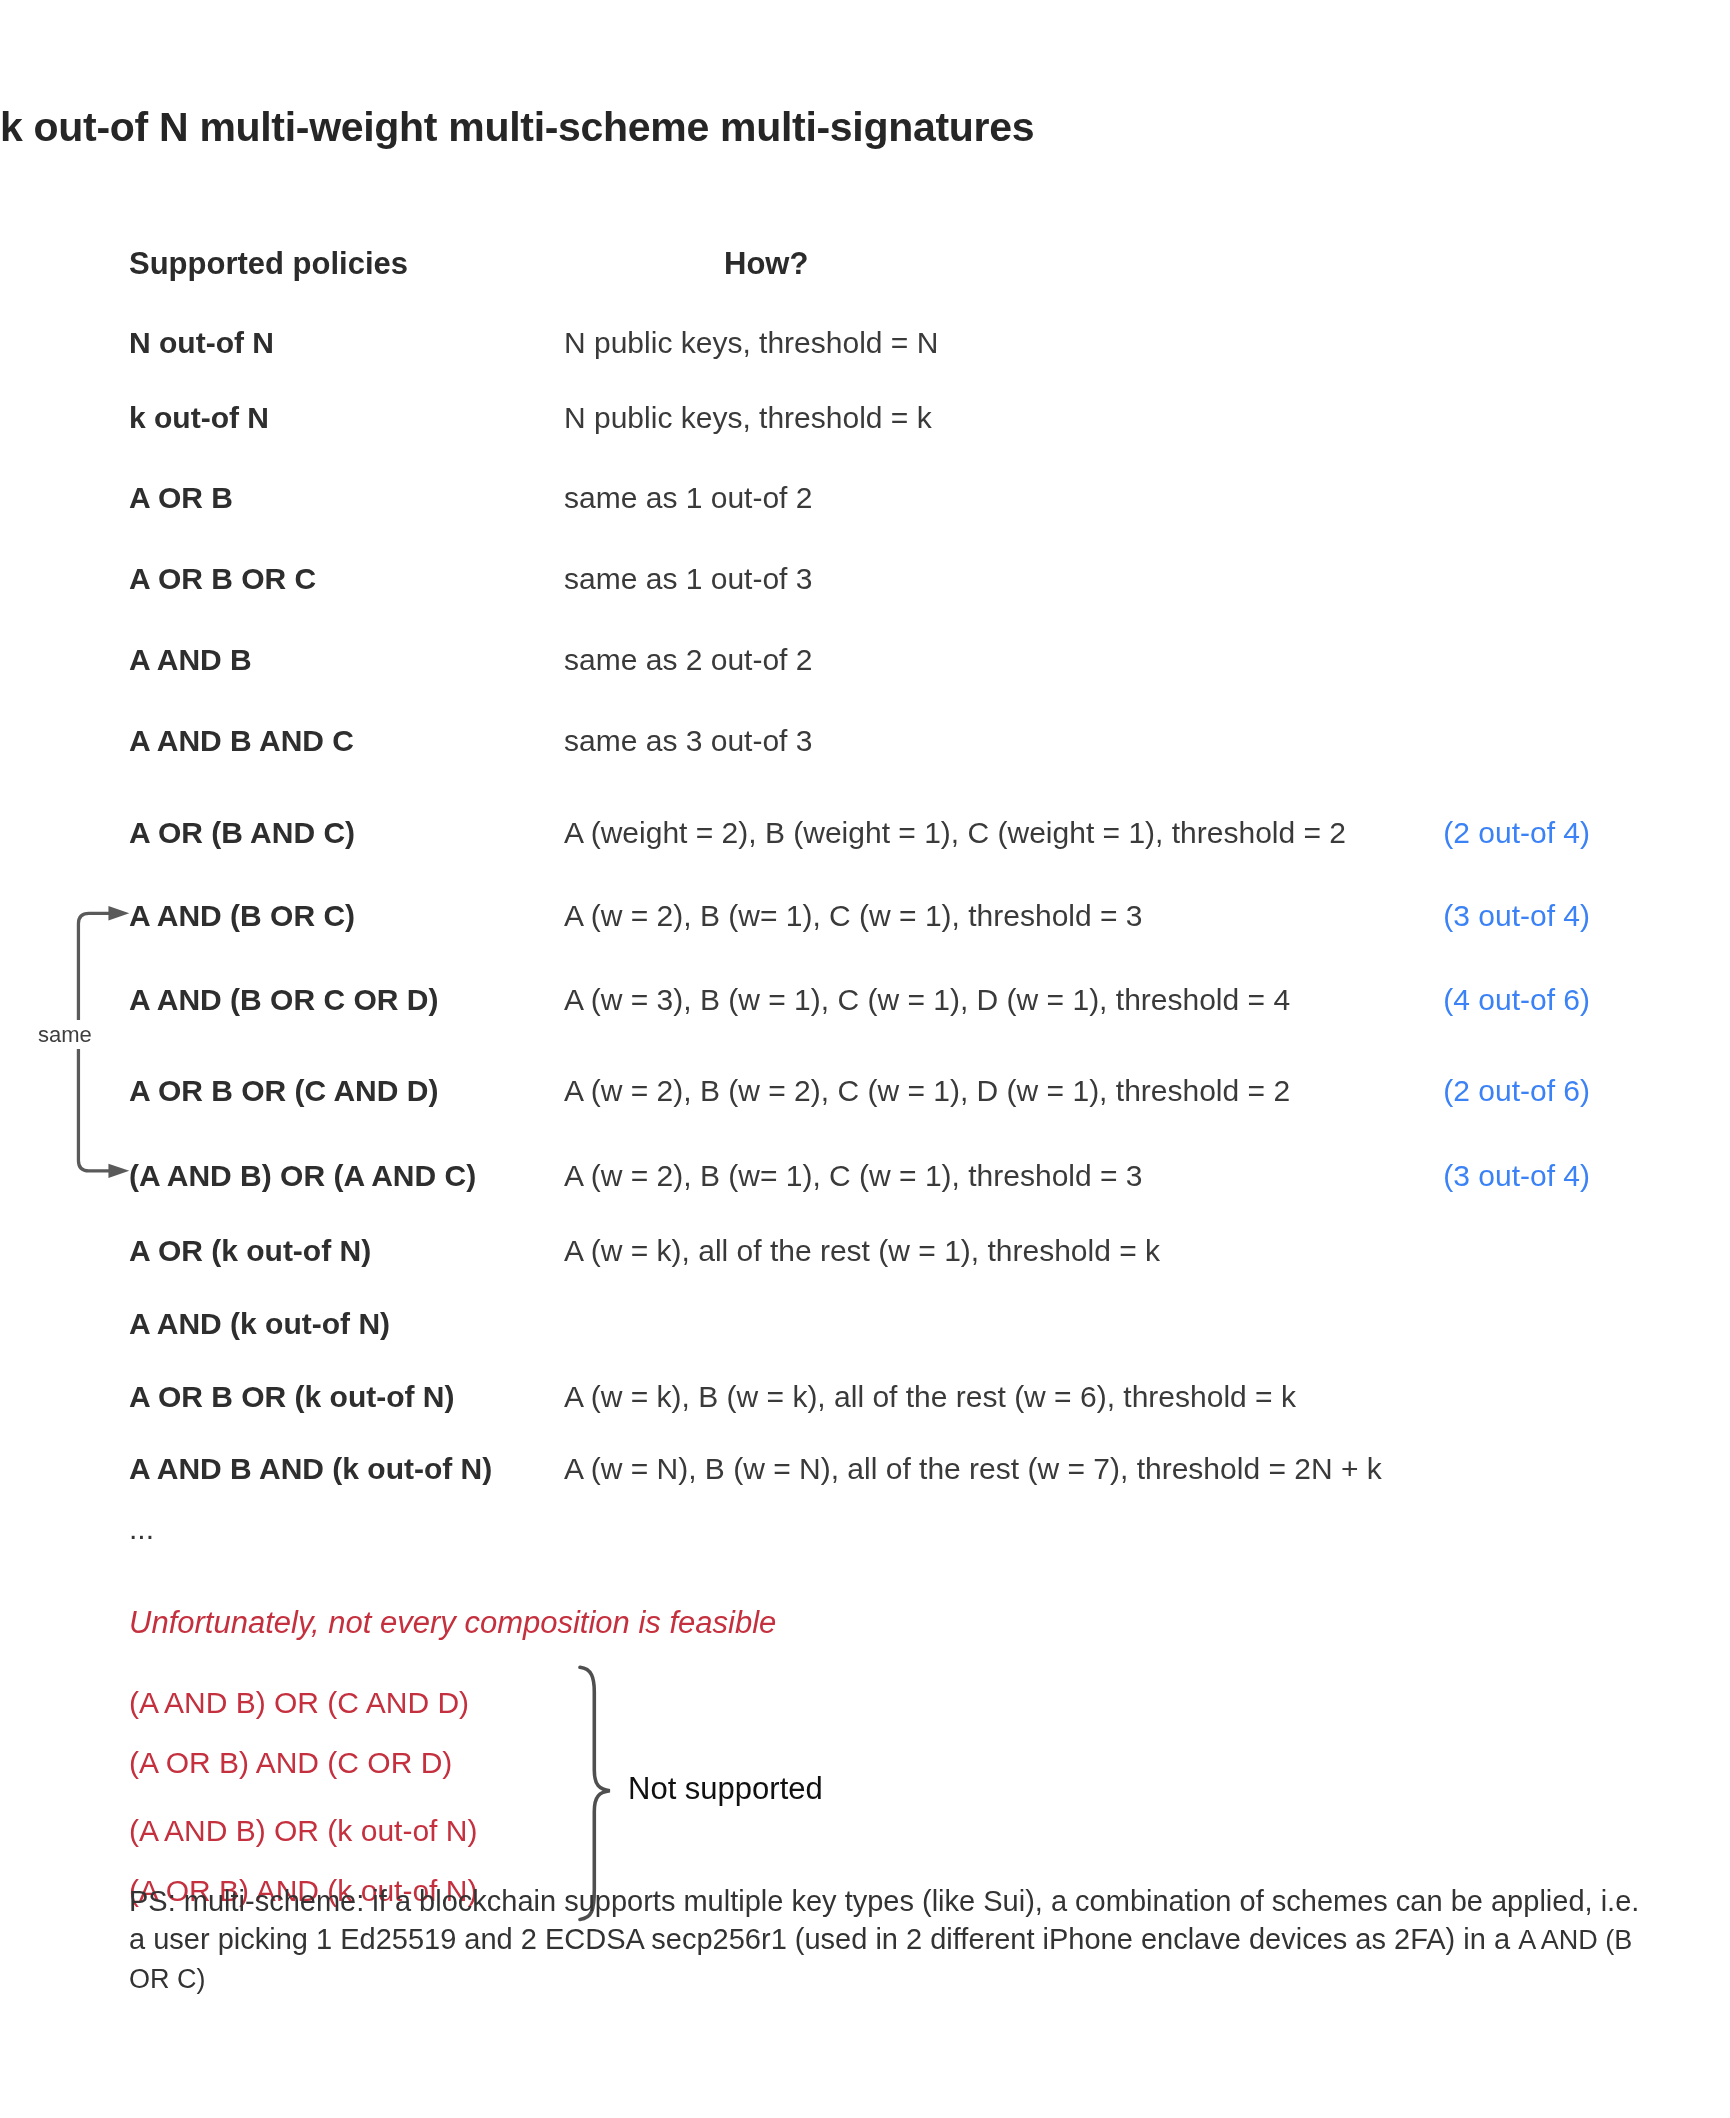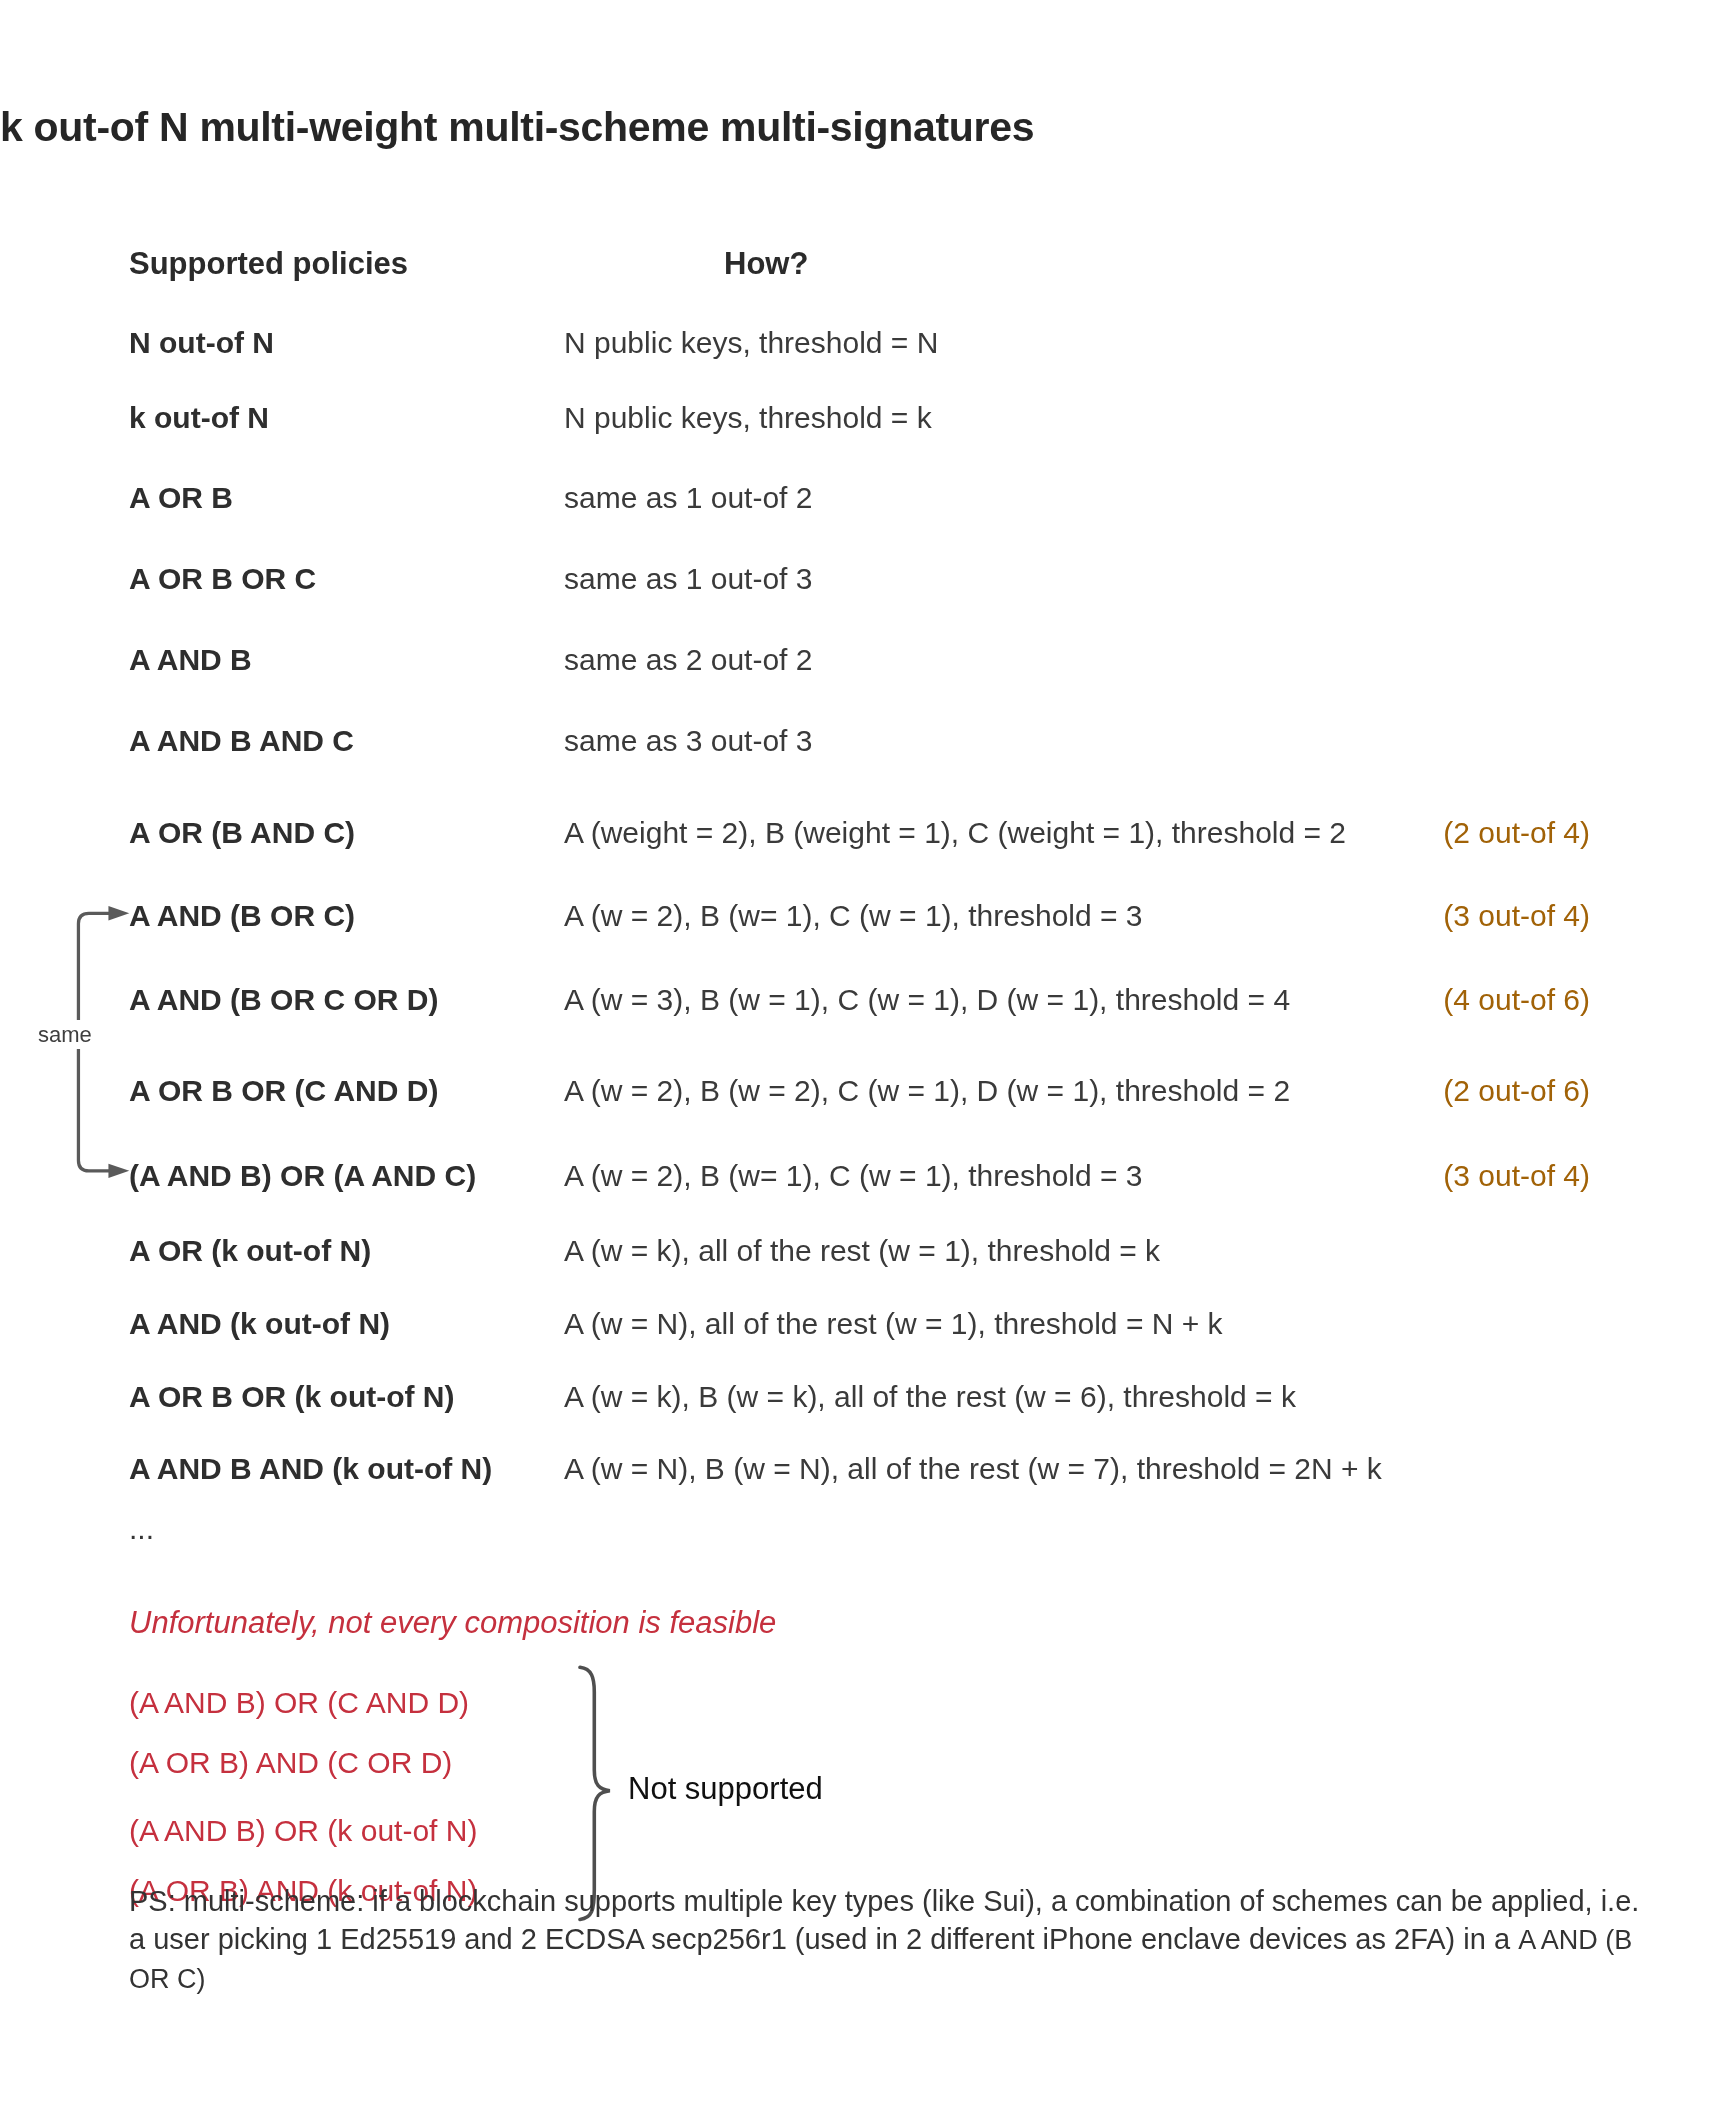--- a/index.html
+++ b/index.html
@@ -12,21 +12,21 @@
     left:0;top:104px;width:1730px;
     font-size:41px;font-weight:700;color:#262626;letter-spacing:-0.3px;
   }
   .col-header{font-size:31px;font-weight:700;color:#2b2b2b;top:246px;}
   #policy-header{left:129px;}
   #how-header{left:724px;}
   .row{position:absolute;left:0;width:1666px;height:37px;line-height:37px;font-size:30px;}
   .row .policy{position:absolute;left:129px;font-weight:700;color:#2e2e2e;white-space:nowrap;}
   .row.plain .policy{font-weight:400;color:#343434;}
   .row .how{position:absolute;left:564px;color:#3a3a3a;white-space:nowrap;}
-  .row .note{position:absolute;right:76px;color:#a16207;white-space:nowrap;}
+  .row .note{position:absolute;right:76px;color:#3b82f6;white-space:nowrap;}
   #same-label{
     left:38px;top:1020px;width:76px;text-align:left;background:#ffffff;
     font-size:22px;color:#3f3f3f;line-height:29px;
   }
   #infeasible-heading{left:129px;top:1605px;font-size:31px;color:#c5303e;white-space:nowrap;font-style:italic;}
   .red-item{position:absolute;left:129px;font-size:30px;line-height:37px;color:#c5303e;white-space:nowrap;}
   #red-item-0{top:1684px;}
   #red-item-1{top:1744px;}
   #red-item-2{top:1812px;}
   #red-item-3{top:1872px;}
@@ -103,21 +103,20 @@
     <span class="how">A (w = 2), B (w= 1), C (w = 1), threshold = 3</span>
     <span class="note">(3 out-of 4)</span>
   </div>
   <div class="row" style="top:1232px">
     <span class="policy">A OR (k out-of N)</span>
     <span class="how">A (w = k), all of the rest (w = 1), threshold = k</span>
     <span class="note"></span>
   </div>
   <div class="row" style="top:1305px">
     <span class="policy">A AND (k out-of N)</span>
-    <span class="how">A (w = N), all of the rest (w = 1), threshold = N + k</span>
     <span class="note"></span>
   </div>
   <div class="row" style="top:1378px">
     <span class="policy">A OR B OR (k out-of N)</span>
     <span class="how">A (w = k), B (w = k), all of the rest (w = 6), threshold = k</span>
     <span class="note"></span>
   </div>
   <div class="row" style="top:1450px">
     <span class="policy">A AND B AND (k out-of N)</span>
     <span class="how">A (w = N), B (w = N), all of the rest (w = 7), threshold = 2N + k</span>

